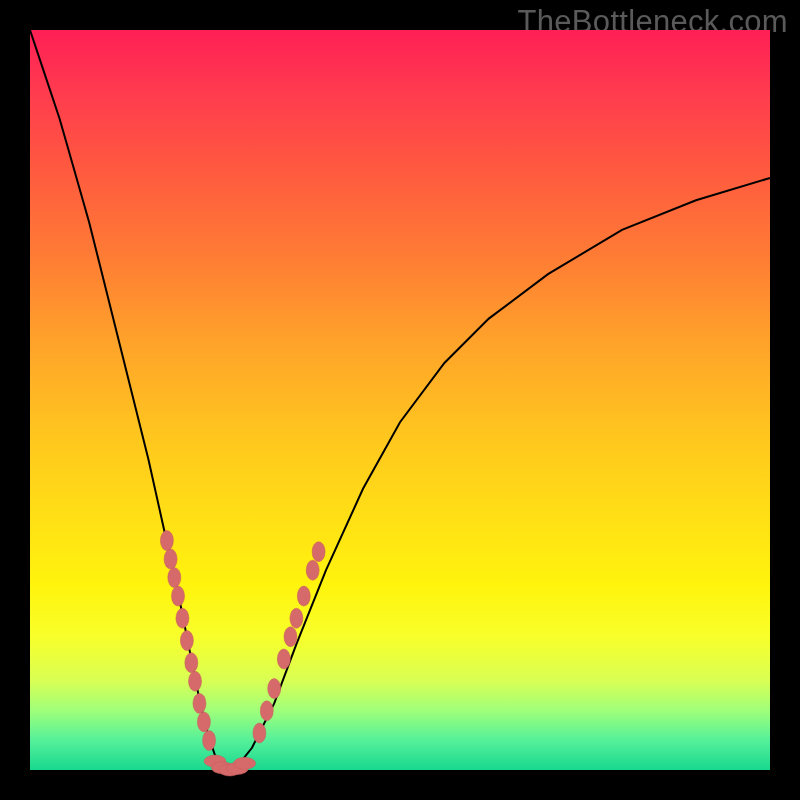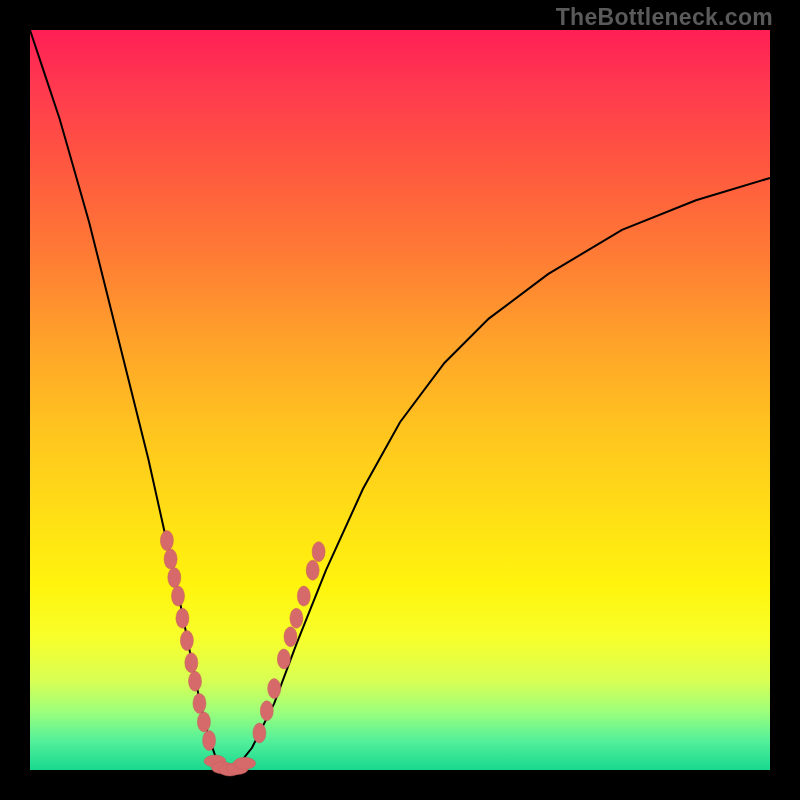--- a/index.html
+++ b/index.html
@@ -38,24 +38,24 @@
       #f8ff2a 82%,
       #d8ff55 88%,
       #9fff7a 92%,
       #55f09a 96%,
       #18d88e 100%
     );
   }
   .watermark {
     position: absolute;
     top: 4px;
-    right: 27px;
+    right: 12px;
     color: #5a5a5a;
-    font-size: 23px;
-    font-weight: 700;
+    font-size: 31px;
+    font-weight: 400;
     letter-spacing: 0.3px;
     user-select: none;
   }
   svg.curve-layer {
     position: absolute;
     top: 0;
     left: 0;
     width: 740px;
     height: 740px;
     overflow: visible;

